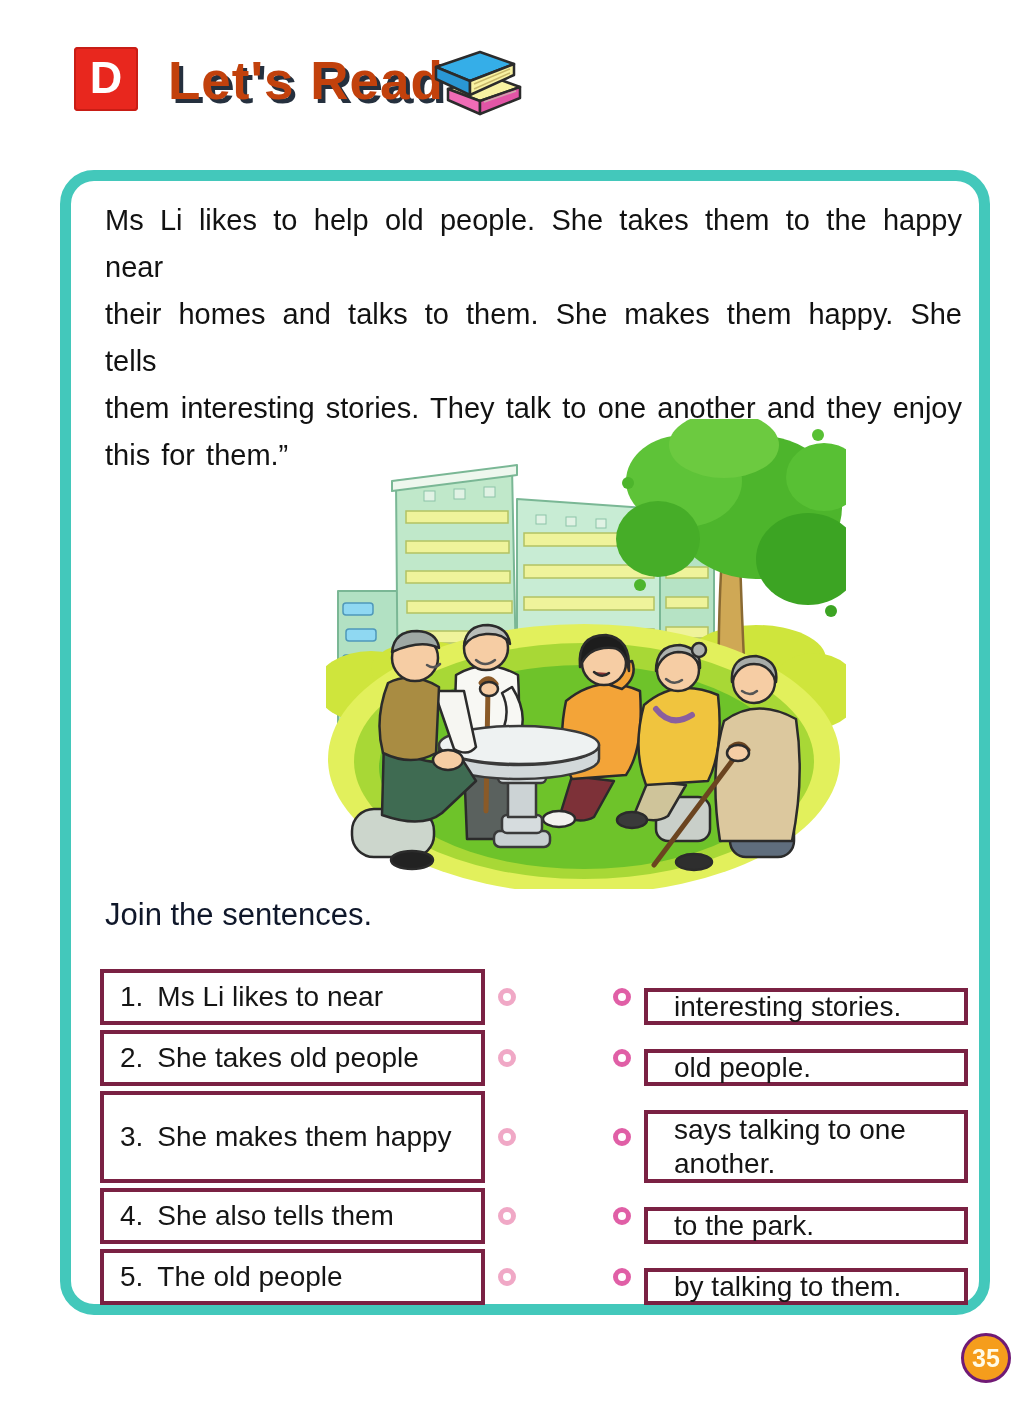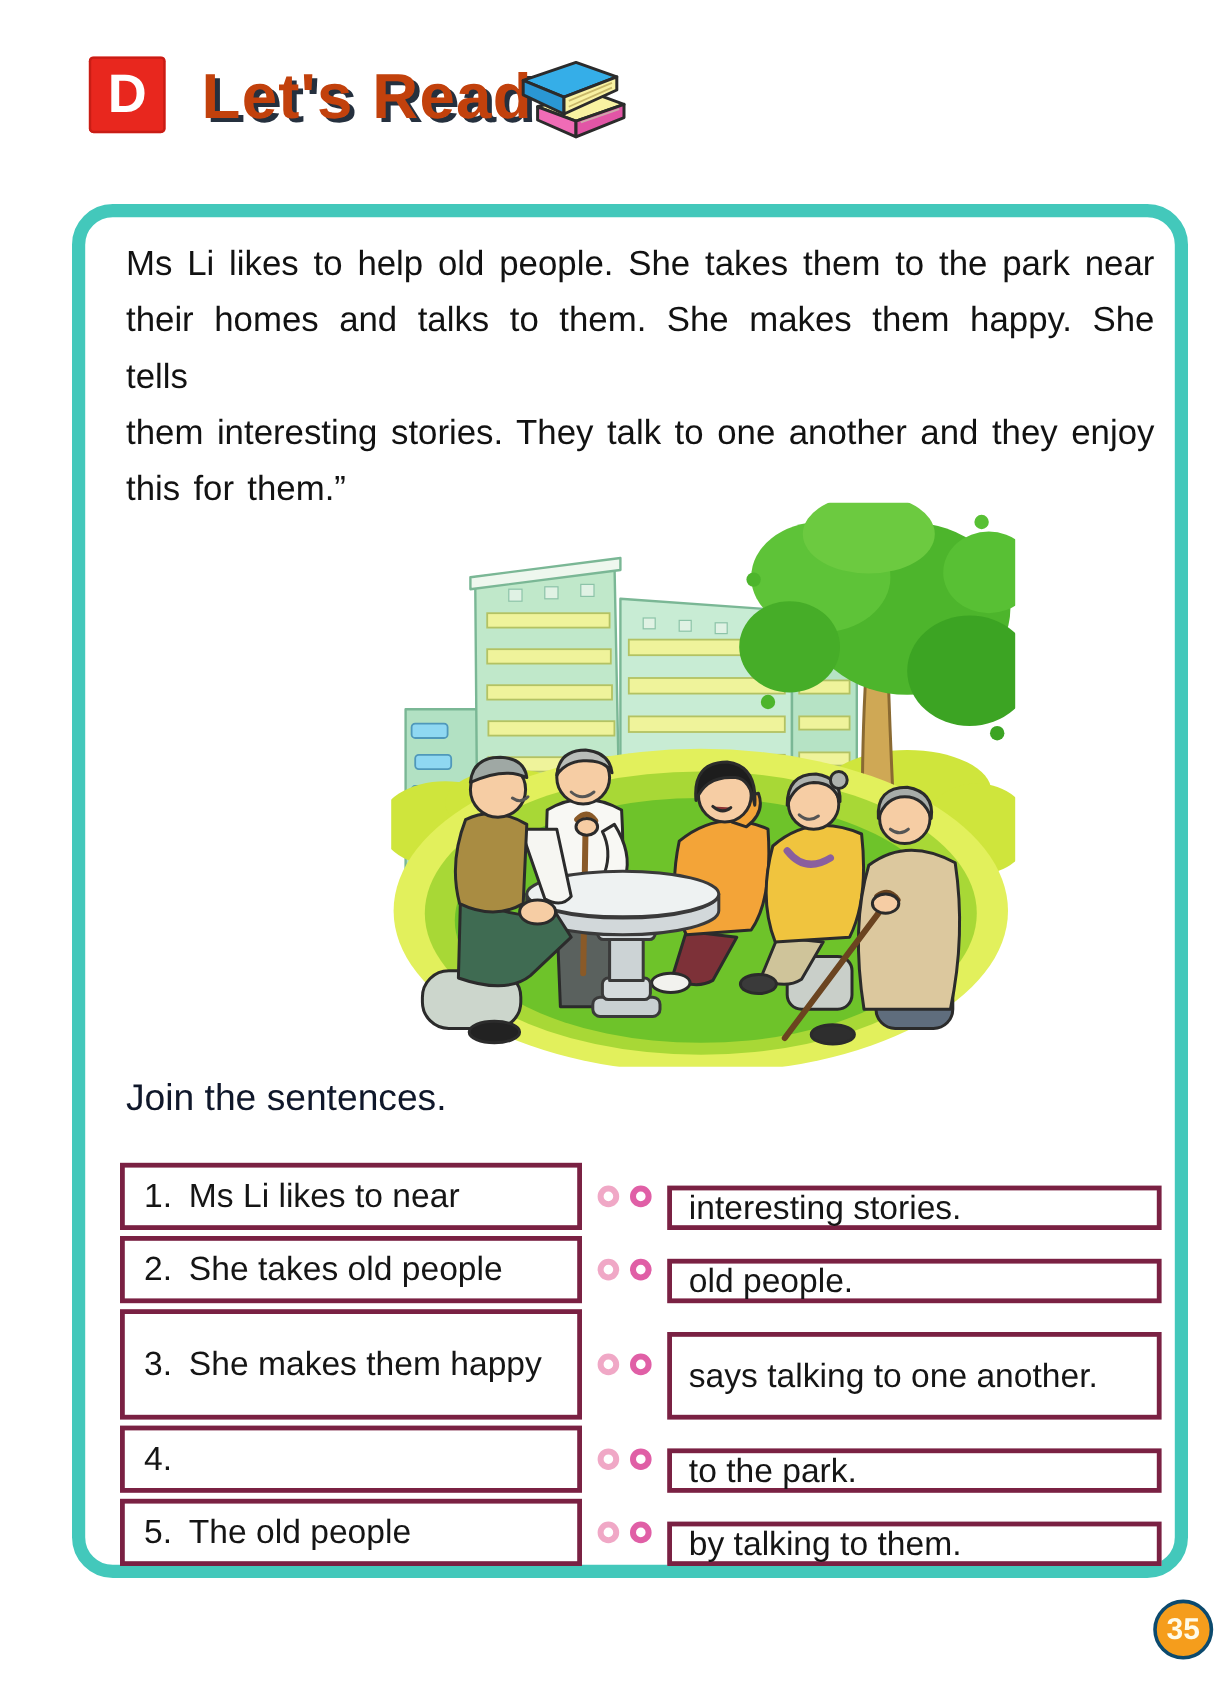--- a/index.html
+++ b/index.html
@@ -53,38 +53,38 @@
     position:absolute;left:29px;top:788px;width:868px;
     display:flex;flex-direction:column;gap:5px;
   }
   .match-row{display:flex;align-items:stretch;}
   .cell{
     border:4px solid #7a2143;background:#fff;
     box-sizing:border-box;display:flex;align-items:center;
     font-size:28px;color:#151515;
   }
   .cell.left{width:385px;padding-left:16px;}
-  .cell.right{width:412px;padding-left:14px;line-height:34px;padding-right:8px;margin-top:19px;}
+  .cell.right{width:324px;padding-left:26px;line-height:34px;padding-right:8px;margin-top:19px;}
   .num{margin-right:14px;}
   .match-row{height:56px;}
   .match-row.tall{height:92px;}
   .mid{
     flex:1;display:flex;align-items:center;justify-content:space-between;
     padding:0 13px;box-sizing:border-box;
   }
   .dot{
     width:8px;height:8px;border-radius:50%;
     background:#fff;display:inline-block;
   }
   .dot-l{border:5px solid #f0a8c6;}
   .dot-r{border:5px solid #e05fa6;}
   
   .page-badge{
     position:absolute;left:961px;top:1333px;width:50px;height:50px;
-    background:#f59d1c;border:3px solid #0c4a6e;border-radius:50%;
+    background:#f59d1c;border:3px solid #701a75;border-radius:50%;
     box-sizing:border-box;
     display:flex;align-items:center;justify-content:center;
     color:#fffbe8;font-size:25px;font-weight:bold;
   }
 </style>
 </head>
 <body>
 
 <div class="hdr">
   <div class="d-badge">
@@ -108,21 +108,21 @@
         <line x1="46" y1="42" x2="82" y2="27" stroke="#c8b86a" stroke-width="1.5"></line>
         <line x1="46" y1="47" x2="82" y2="31" stroke="#c8b86a" stroke-width="1.5"></line>
       </g>
     </svg>
   </div>
 </div>
 
 <div class="reading-box">
 
   <div class="passage">
-    <div class="pline">Ms Li likes to help old people. She takes them to the park near</div>
+    <div class="pline">Ms Li likes to help old people. She takes them to the happy near</div>
     <div class="pline">their homes and talks to them. She makes them happy. She tells</div>
     <div class="pline">them interesting stories. They talk to one another and they enjoy</div>
     <div class="pline last">this for them.”</div>
   </div>
 
   <div class="illus">
     <svg width="520" height="470" viewBox="0 0 520 470">
 
       <g stroke="#7ab795" stroke-width="2" stroke-linejoin="round">
         <rect x="12" y="172" width="60" height="152" fill="#b2e1c3"></rect>
@@ -308,20 +308,21 @@
         <span class="dot dot-r"></span>
       </div>
       <div class="cell right">
         <span>says talking to one another.</span>
       </div>
     </div>
 
     <div class="match-row">
       <div class="cell left">
         <span class="num">4.</span>
+        <span>She also tells them</span>
       </div>
       <div class="mid">
         <span class="dot dot-l"></span>
         <span class="dot dot-r"></span>
       </div>
       <div class="cell right">
         <span>to the park.</span>
       </div>
     </div>
 

